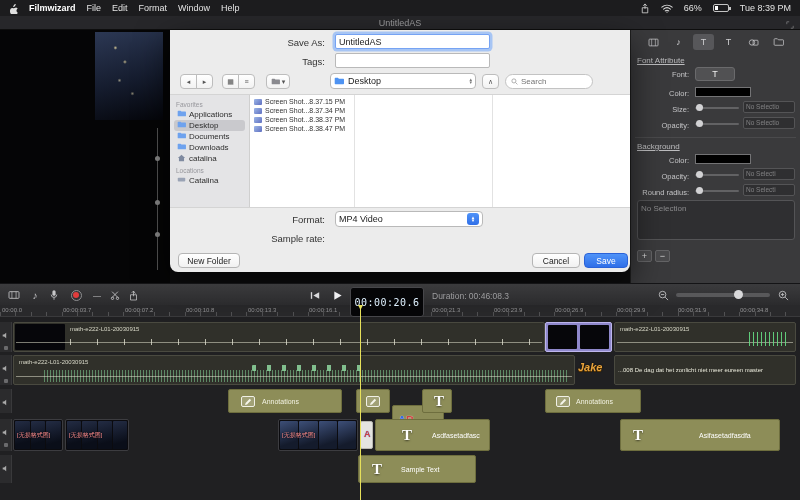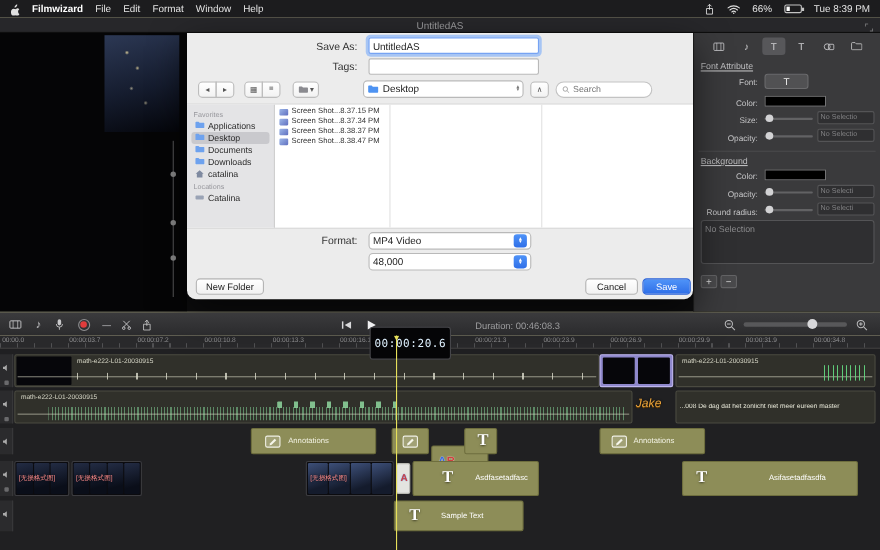--- a/index.html
+++ b/index.html
@@ -1,18 +1,18 @@
 <!DOCTYPE html>
 <html><head>
 <meta charset="utf-8">
 <style>
   * { margin:0; padding:0; box-sizing:border-box; }
   html,body { width:800px; height:500px; overflow:hidden; }
   body { font-family:"Liberation Sans","DejaVu Sans",sans-serif; background:#000; }
-  .screen { position:relative; width:800px; height:500px; background:#fef9c3; overflow:hidden; }
+  .screen { position:relative; width:800px; height:500px; background:#8b5cf6; overflow:hidden; }
 
   
   .menubar { position:absolute; left:0; top:0; width:800px; height:16px; background:#1c1c1e;
              display:flex; align-items:center; gap:11px; padding:0 9px; color:#e3e3e3; font-size:9px; z-index:60; }
   .menubar .app { font-weight:bold; color:#fff; }
   .menubar .spacer { flex:1; }
   .mb-ic { display:flex; align-items:center; }
   .batt { width:16px; height:8px; border:1px solid #c4c4c4; border-radius:2px; padding:1px; position:relative; }
   .batt::after { content:""; position:absolute; right:-3px; top:2px; width:2px; height:3px; background:#c4c4c4; }
   .batt i { display:block; width:28%; height:100%; background:#fff; }
@@ -95,23 +95,23 @@
   .idivider { position:absolute; left:4px; right:4px; height:1px; background:#4a4a4c; }
   .ibtn-dark { position:absolute; height:14px; background:#515153; border:1px solid #6a6a6c; border-radius:3px;
                display:flex; align-items:center; justify-content:center; font-size:9px; color:#eee; }
 
   
   .transport { position:absolute; left:0; top:283px; width:800px; height:22px;
                background:linear-gradient(#3b3b3d,#2b2b2d); border-top:1px solid #141416; z-index:30; }
   .tic { position:absolute; top:0; height:22px; display:flex; align-items:center; justify-content:center; color:#c8c8ca; }
   .rec { width:11px; height:11px; border-radius:50%; border:1.5px solid #8e8e90; display:flex; align-items:center; justify-content:center; }
   .rec i { width:6px; height:6px; border-radius:50%; background:#e03c3c; display:block; }
-  .timecode { position:absolute; left:336px; top:3px; width:74px; height:30px; background:#050507; border:1px solid #46464a;
+  .timecode { position:absolute; left:350px; top:3px; width:74px; height:30px; background:#050507; border:1px solid #46464a;
               border-radius:3px; color:#dff1ff; font-family:"DejaVu Sans Mono",monospace; font-size:10px;
-              display:flex; align-items:center; justify-content:center; letter-spacing:.5px;margin-top:10px; }
+              display:flex; align-items:center; justify-content:center; letter-spacing:.5px; }
   .duration { position:absolute; left:432px; top:7px; font-size:8.5px; color:#9c9c9e; }
   .zslider { position:absolute; left:676px; top:9px; width:94px; height:4px; background:#58585a; border-radius:2px; }
   .zslider .kn { position:absolute; left:58px; top:-3px; width:9px; height:9px; border-radius:50%; background:#d8d8da; }
 
   
   .ruler { position:absolute; left:0; top:305px; width:800px; height:12px; background:#29292b; border-bottom:1px solid #3a3a3c; }
   .ruler::after { content:""; position:absolute; left:0; right:0; bottom:0; height:4px;
                   background:repeating-linear-gradient(90deg,#515153 0 1px, transparent 1px 15.4px); }
   .rlabel { position:absolute; top:2px; font-size:6px; color:#919193; white-space:nowrap; }
 
@@ -138,21 +138,21 @@
   .gticks { position:absolute; background:repeating-linear-gradient(90deg, rgba(100,220,130,.9) 0 1px, transparent 1px 4px); }
   .kf { position:absolute; background:repeating-linear-gradient(90deg,#8fd89f 0 4px, transparent 4px 15px); opacity:.85; border-radius:1px; }
   .pchip { position:absolute; width:14px; height:11px; border:1px solid #f0f0e6; border-radius:2px;
            background:rgba(255,255,255,.18); display:flex; align-items:center; justify-content:center; }
   .anlabel { position:absolute; font-size:7px; color:#f2f2e2; white-space:nowrap; }
   .bigT { position:absolute; top:50%; transform:translateY(-50%); font-family:"Liberation Serif",serif;
           font-weight:bold; font-size:15px; color:#fff; text-shadow:0 1px 2px rgba(0,0,0,.55); }
   .ctext { position:absolute; top:50%; transform:translateY(-50%); font-size:7px; color:#fff; white-space:nowrap; }
   .tag { position:absolute; left:3px; top:50%; transform:translateY(-50%); font-size:6px; color:#ff8d8d;
          text-shadow:0 0 2px #000; white-space:nowrap; }
-  .jake { position:absolute; font-size:11px; font-weight:normal; font-style:italic; color:#e8a33d;
+  .jake { position:absolute; font-size:11px; font-weight:bold; font-style:italic; color:#e8a33d;
           text-shadow:0 0 2px #000, 0 1px 0 #7a4a00; }
   .caption { position:absolute; top:50%; transform:translateY(-50%); left:3px; right:3px; font-size:6px; color:#e9e9da; white-space:nowrap; overflow:hidden; }
   .abA { font-weight:bold; font-size:11px; color:#3a6ae0; text-shadow:0 0 1px #fff; }
   .abB { font-weight:bold; font-size:11px; color:#d04040; text-shadow:0 0 1px #fff; }
   .aSticker { font-weight:bold; font-size:9px; color:#d04040; text-shadow:0 0 1px #3a6ae0; }
 
   .playhead { position:absolute; left:360px; top:305px; width:1px; height:195px; background:#e6e05a; z-index:40; }
   .playhead::before { content:""; position:absolute; top:0; left:-2px; width:5px; height:5px; background:#e6e05a;
                       clip-path:polygon(0 0,100% 0,50% 100%); }
 </style>
@@ -329,28 +329,21 @@
 
       <span class="dlabel" style="left:0;top:184px">Format:</span>
       <div class="popup" style="left:165px;top:181px;width:148px">
         <span>MP4 Video</span>
         <span class="grow"></span>
         <span class="chevbox">
           <span>▴</span>
             <span>▾</span>
         </span>
       </div>
-      <div class="popup" style="left:165px;top:200px;width:148px">
-        <span>48,000</span>
-        <span class="grow"></span>
-        <span class="chevbox">
-          <span>▴</span>
-            <span>▾</span>
-        </span>
-      </div>
+      <span class="dlabel" style="left:0;top:203px">Sample rate:</span>
 
       <span class="dbtn" style="left:8px;top:223px;width:62px">New Folder</span>
       <span class="dbtn" style="left:362px;top:223px;width:48px">Cancel</span>
       <span class="dbtn primary" style="left:414px;top:223px;width:44px">Save</span>
     </div>
 
     <div class="inspector">
       <div class="insp-icons">
         <span class="iib">
           <svg width="11" height="9" viewBox="0 0 14 12">

